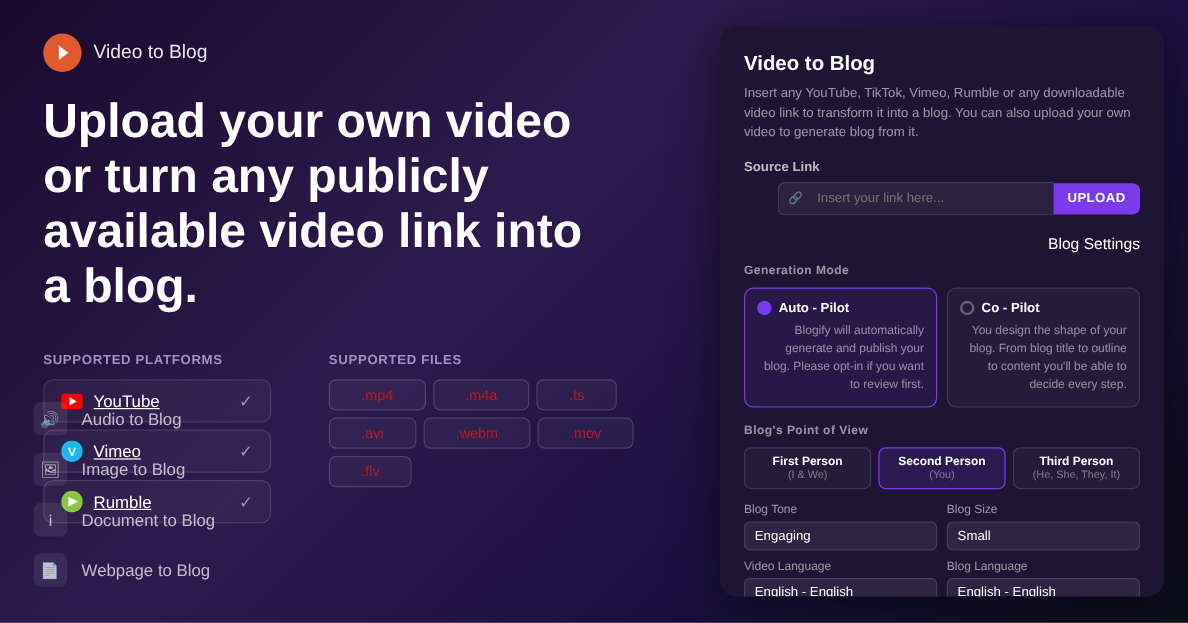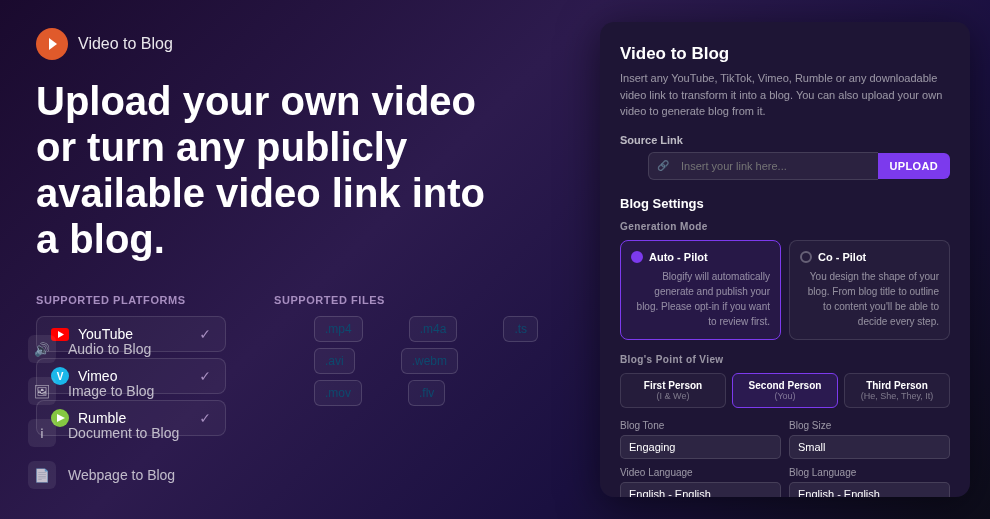--- a/index.html
+++ b/index.html
@@ -93,20 +93,21 @@
       background: rgba(255,255,255,0.04);
       cursor: pointer;
     }
 
     .platform-left {
       display: flex;
       align-items: center;
       gap: 9px;
       font-size: 14px;
       font-weight: 500;
+      text-decoration: underline;
     }
 
     .platform-icon {
       width: 18px;
       height: 18px;
       display: flex;
       align-items: center;
       justify-content: center;
     }
 
@@ -115,28 +116,27 @@
       font-size: 14px;
     }
 
     .files-row {
       display: flex;
       flex-wrap: wrap;
       gap: 6px;
     }
 
     .file-badge {
-      padding: 5px 10px;
+      padding: 5px 26px;
       border: 1px solid rgba(255,255,255,0.15);
       border-radius: 6px;
       font-size: 12px;
       font-weight: 500;
-      color: #0c4a6e;
+      color: #b91c1c;
       background: rgba(255,255,255,0.04);
-      margin-left: 40px;
     }
 
     
     .side-nav {
       position: absolute;
       left: 28px;
       bottom: 30px;
       display: flex;
       flex-direction: column;
       gap: 14px;
@@ -246,23 +246,24 @@
       padding: 7px 12px;
       color: #fff;
       font-size: 11px;
       font-weight: 600;
       cursor: pointer;
       letter-spacing: 0.03em;
     }
 
     .section-title {
       font-size: 13px;
-      font-weight: 700;
+      font-weight: 400;
       color: #fff;
       margin-bottom: 10px;
+      text-align: right;
     }
 
     .subsection-label {
       font-size: 10px;
       font-weight: 600;
       color: rgba(255,255,255,0.55);
       margin-bottom: 8px;
       letter-spacing: 0.04em;
     }
 

